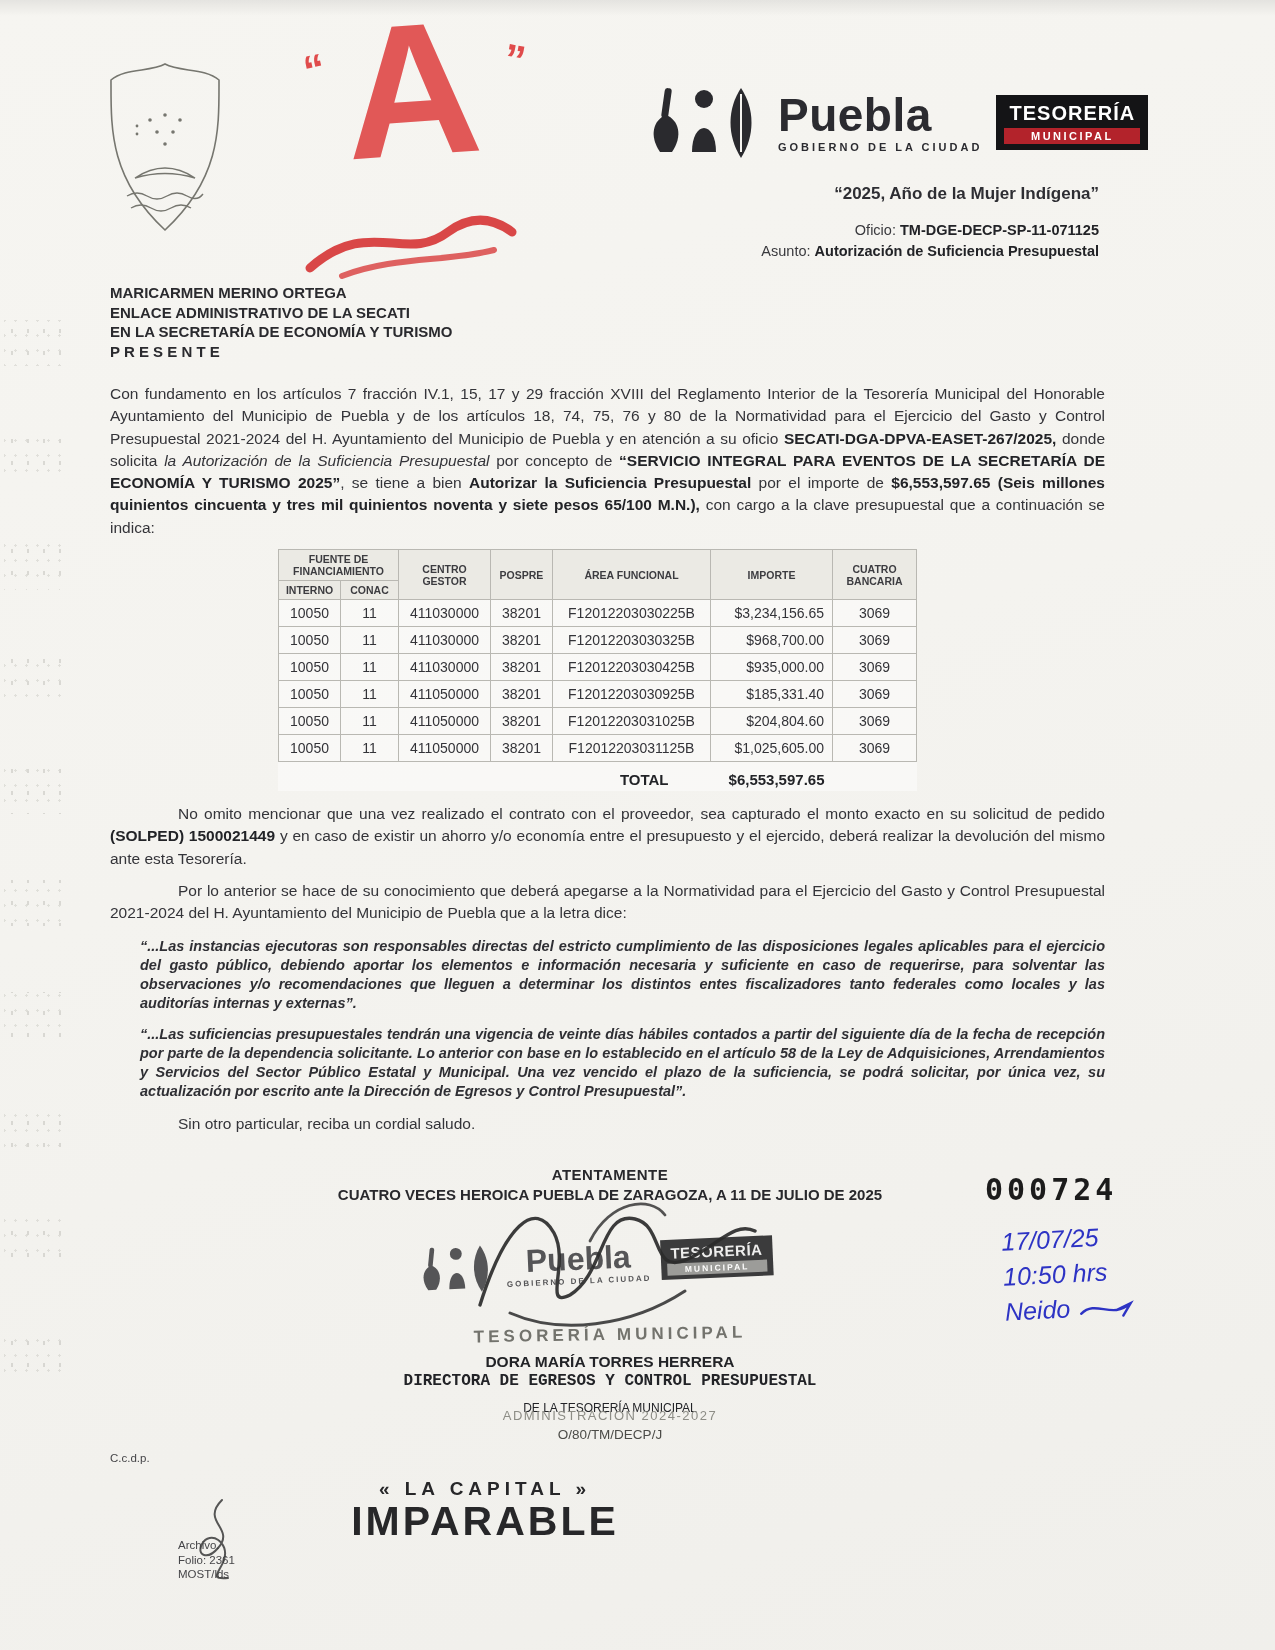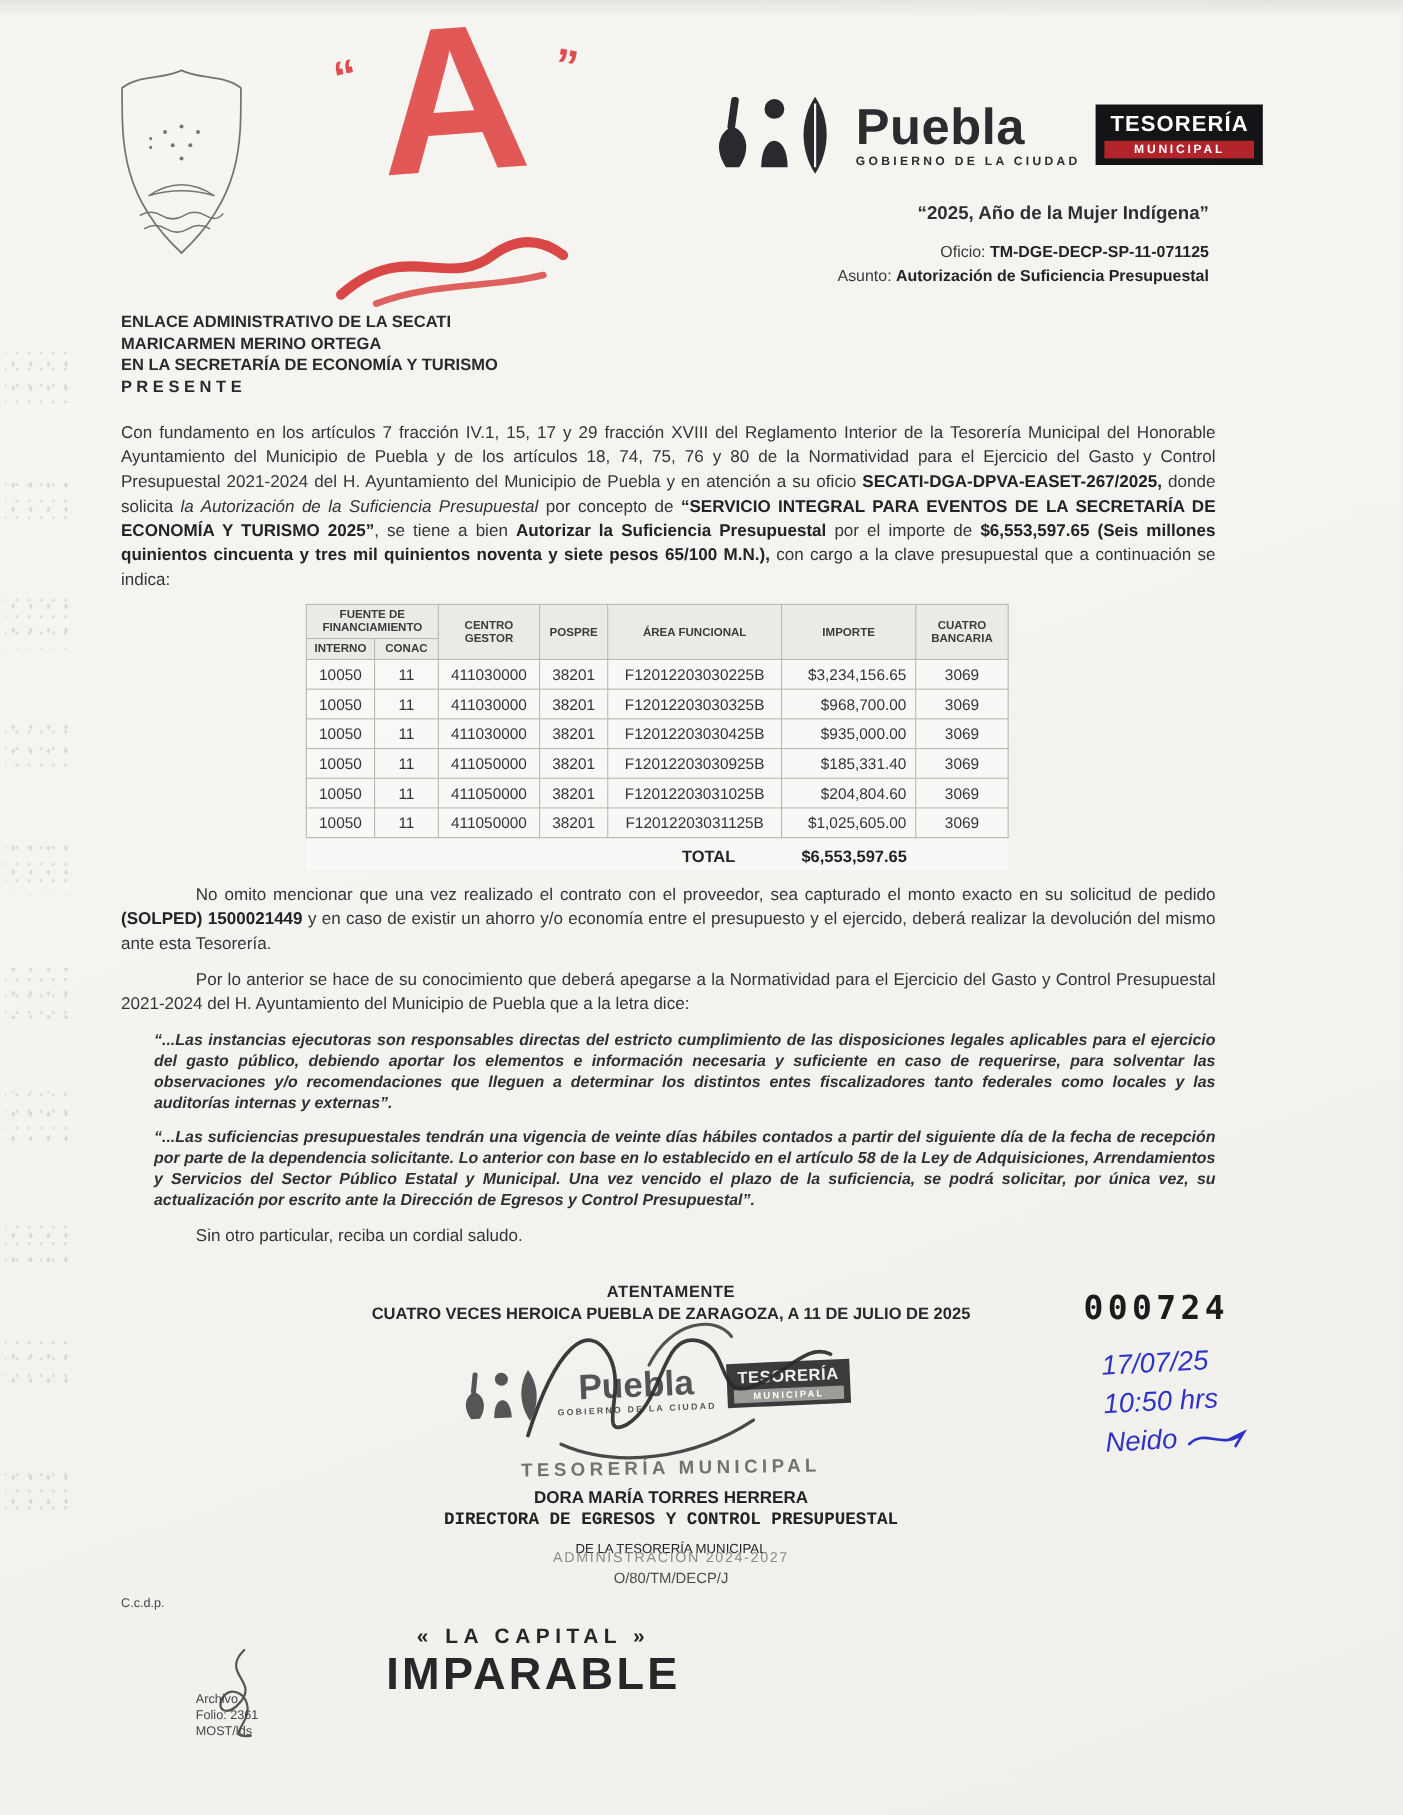--- a/index.html
+++ b/index.html
@@ -167,22 +167,22 @@
     </div>
     <div>
       <span>Asunto:</span>
       <span class="v">Autorización de Suficiencia Presupuestal</span>
     </div>
   </div>
 
   <div class="content">
 
     <div class="recipient">
+      <div>MARICARMEN MERINO ORTEGA</div>
       <div>ENLACE ADMINISTRATIVO DE LA SECATI</div>
-      <div>MARICARMEN MERINO ORTEGA</div>
       <div>EN LA SECRETARÍA DE ECONOMÍA Y TURISMO</div>
       <div>P R E S E N T E</div>
     </div>
 
     <p class="para mb10"><span>Con fundamento en los artículos 7 fracción IV.1, 15, 17 y 29 fracción XVIII del Reglamento Interior de la Tesorería Municipal del Honorable Ayuntamiento del Municipio de Puebla y de los artículos 18, 74, 75, 76 y 80 de la Normatividad para el Ejercicio del Gasto y Control Presupuestal 2021-2024 del H. Ayuntamiento del Municipio de Puebla y en atención a su oficio </span><span class="b">SECATI-DGA-DPVA-EASET-267/2025,</span><span> donde solicita </span><span class="i">la Autorización de la Suficiencia Presupuestal</span><span> por concepto de </span><span class="b">“SERVICIO INTEGRAL PARA EVENTOS DE LA SECRETARÍA DE ECONOMÍA Y TURISMO 2025”</span><span>, se tiene a bien </span><span class="b">Autorizar la Suficiencia Presupuestal</span><span> por el importe de </span><span class="b">$6,553,597.65 (Seis millones quinientos cincuenta y tres mil quinientos noventa y siete pesos 65/100 M.N.),</span><span> con cargo a la clave presupuestal que a continuación se indica:</span></p>
 
     <table class="budget">
       <tbody>
           <tr>
         <th colspan="2">FUENTE DE FINANCIAMIENTO</th>

